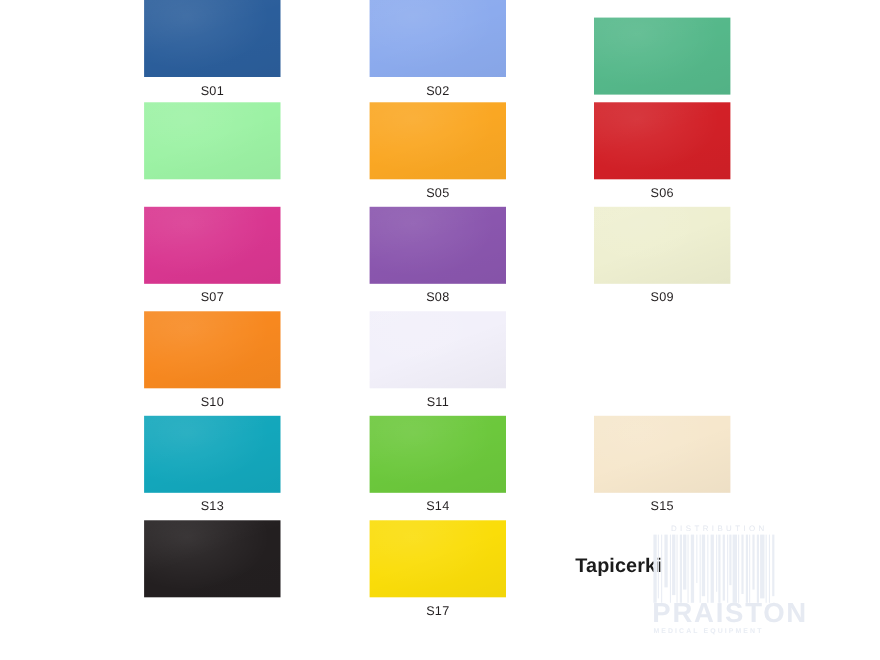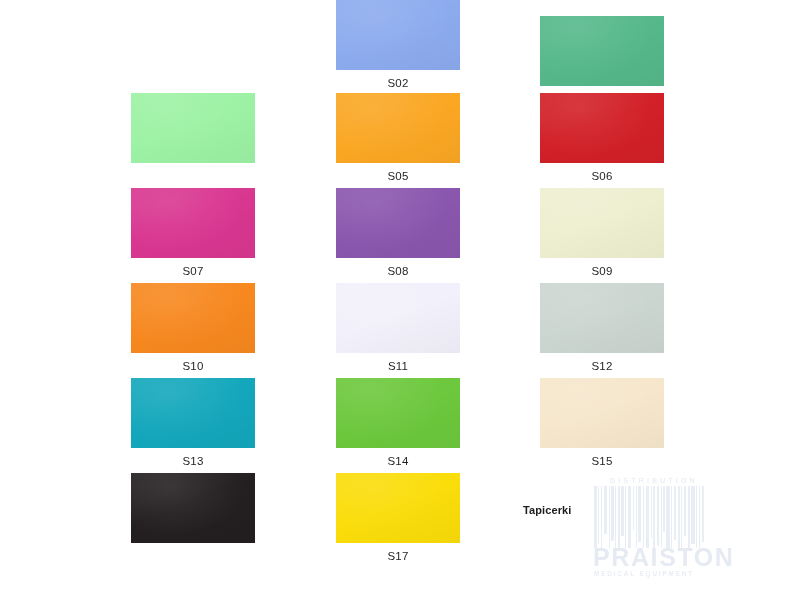--- a/index.html
+++ b/index.html
@@ -63,21 +63,21 @@
     left: 512px;
     top: 470px;
     width: 200px;
     height: 110px;
   }
 
   #tapicerki-text {
     position: absolute;
     left: 11px;
     top: 34px;
-    font-size: 11px;
+    font-size: 18px;
     font-weight: bold;
     color: #1b1b1b;
     letter-spacing: 0.1px;
     white-space: nowrap;
     font-family: "Liberation Sans", sans-serif;
   }
 
   #praiston-logo {
     position: absolute;
     left: 80px;
@@ -138,20 +138,24 @@
     color: #e9edf4;
     font-weight: bold;
     white-space: nowrap;
     font-family: "Liberation Sans", sans-serif;
   }
 </style>
 </head>
 <body>
 
 <div id="swatch-grid">
+    <div class="swatch-cell" style="left: 0px; top: 0px;">
+      <div class="swatch-chip" style="background: rgb(43, 94, 155);"></div>
+      <div class="swatch-label">S01</div>
+    </div>
     <div class="swatch-cell" style="left: 205px; top: 0px;">
       <div class="swatch-chip" style="background: rgb(140, 171, 238);"></div>
       <div class="swatch-label">S02</div>
     </div>
     <div class="swatch-cell" style="left: 409px; top: 16px;">
       <div class="swatch-chip" style="background: rgb(85, 184, 138);"></div>
       <div class="swatch-label">S03</div>
     </div>
     <div class="swatch-cell" style="left: 0px; top: 93px;">
       <div class="swatch-chip" style="background: rgb(156, 242, 164);"></div>
@@ -176,24 +180,20 @@
       <div class="swatch-chip" style="background: rgb(238, 239, 208);"></div>
       <div class="swatch-label">S09</div>
     </div>
     <div class="swatch-cell" style="left: 0px; top: 283px;">
       <div class="swatch-chip" style="background: rgb(247, 136, 31);"></div>
       <div class="swatch-label">S10</div>
     </div>
     <div class="swatch-cell" style="left: 205px; top: 283px;">
       <div class="swatch-chip" style="background: rgb(242, 240, 250);"></div>
       <div class="swatch-label">S11</div>
-    </div>
-    <div class="swatch-cell" style="left: 409px; top: 283px;">
-      <div class="swatch-chip" style="background: rgb(204, 214, 208);"></div>
-      <div class="swatch-label">S12</div>
     </div>
     <div class="swatch-cell" style="left: 0px; top: 378px;">
       <div class="swatch-chip" style="background: rgb(19, 167, 188);"></div>
       <div class="swatch-label">S13</div>
     </div>
     <div class="swatch-cell" style="left: 205px; top: 378px;">
       <div class="swatch-chip" style="background: rgb(108, 200, 60);"></div>
       <div class="swatch-label">S14</div>
     </div>
     <div class="swatch-cell" style="left: 409px; top: 378px;">

